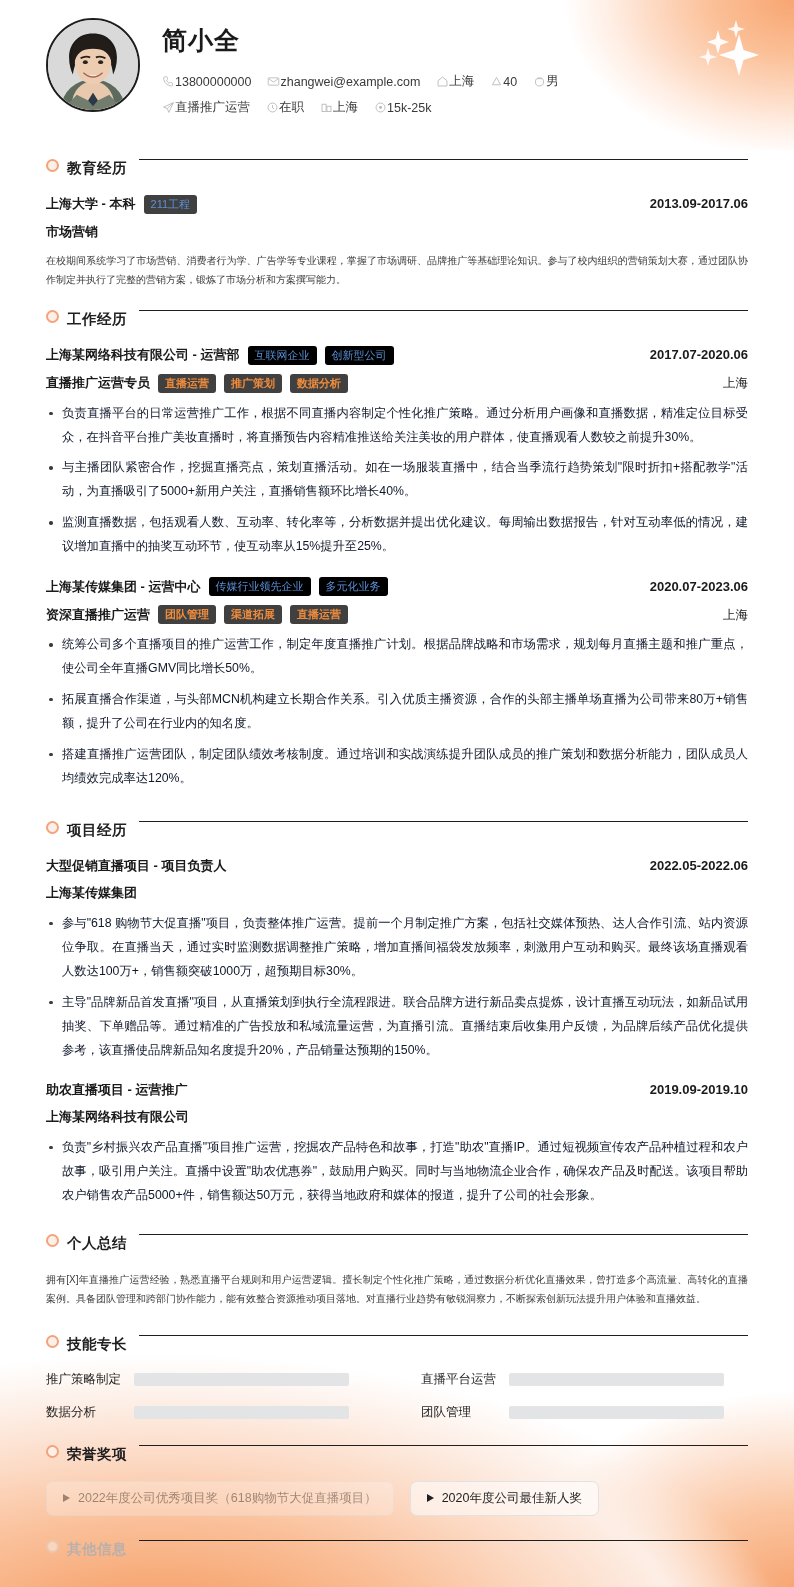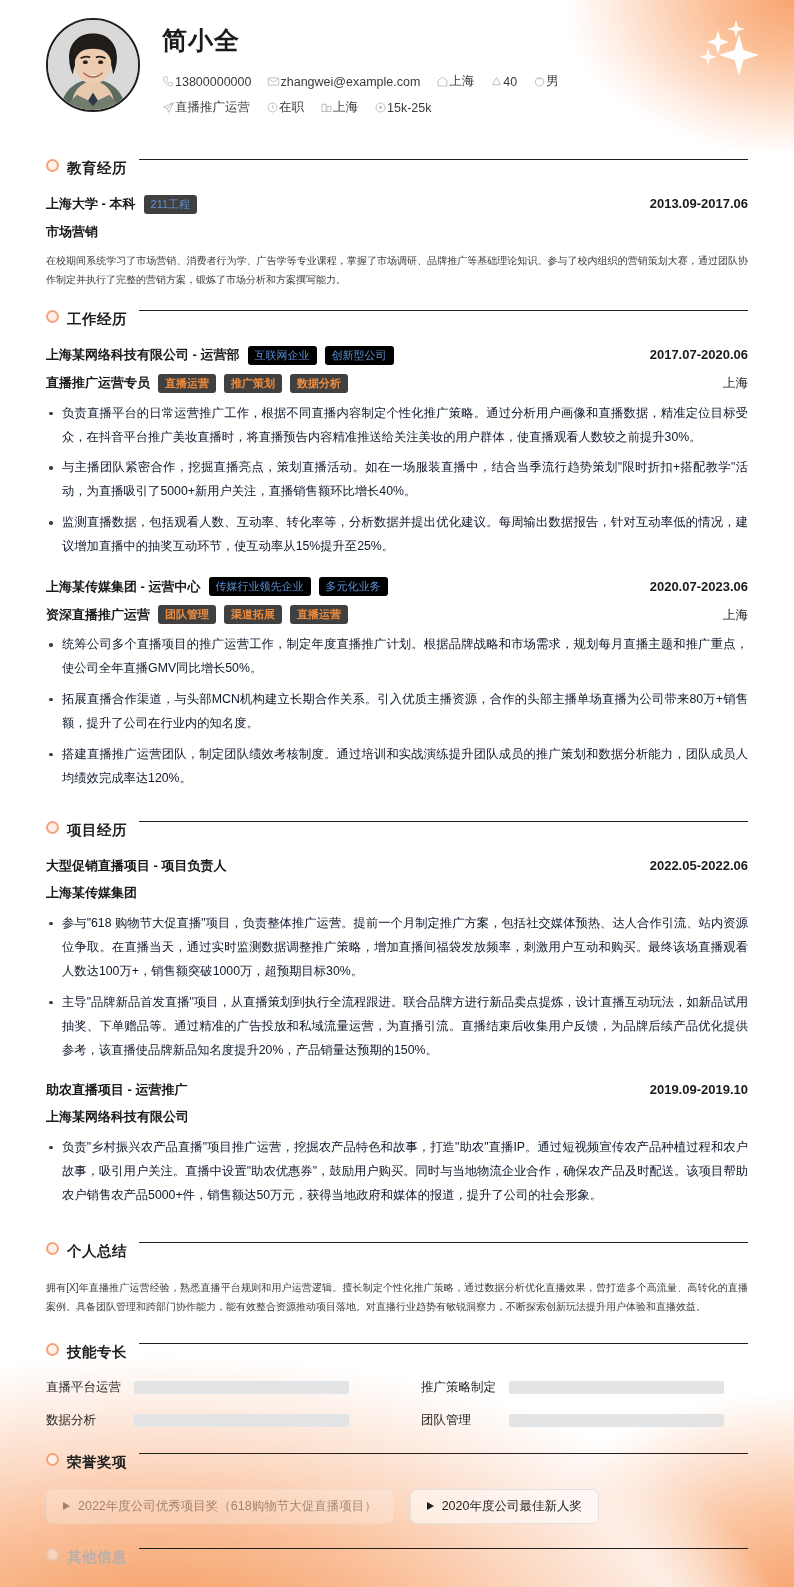--- a/index.html
+++ b/index.html
@@ -340,43 +340,43 @@
           <span class="org">助农直播项目 - 运营推广</span>
           <span class="date">2019.09-2019.10</span>
         </div>
         <div class="major">上海某网络科技有限公司</div>
         <ul class="bullets">
           <li>负责"乡村振兴农产品直播"项目推广运营，挖掘农产品特色和故事，打造"助农"直播IP。通过短视频宣传农产品种植过程和农户故事，吸引用户关注。直播中设置"助农优惠券"，鼓励用户购买。同时与当地物流企业合作，确保农产品及时配送。该项目帮助农户销售农产品5000+件，销售额达50万元，获得当地政府和媒体的报道，提升了公司的社会形象。</li>
         </ul>
       </div>
     </div>
 
-    <div class="section" style="margin-top:34px;">
+    <div class="section" style="margin-top:26px;">
       <div class="sec-head">
         <span class="sec-dot"></span>
         <span class="sec-title">个人总结</span>
         <span class="sec-line"></span>
       </div>
       <div class="para">拥有[X]年直播推广运营经验，熟悉直播平台规则和用户运营逻辑。擅长制定个性化推广策略，通过数据分析优化直播效果，曾打造多个高流量、高转化的直播案例。具备团队管理和跨部门协作能力，能有效整合资源推动项目落地。对直播行业趋势有敏锐洞察力，不断探索创新玩法提升用户体验和直播效益。</div>
     </div>
 
     <div class="section" style="margin-top:26px;">
       <div class="sec-head">
         <span class="sec-dot"></span>
         <span class="sec-title">技能专长</span>
         <span class="sec-line"></span>
       </div>
       <div class="skills-grid">
+        <div class="skill">
+          <span class="skill-name">推广策略制定</span>
+          <span class="skill-track"><span class="skill-fill" id="sk1" style="width: 88%;"></span></span>
+        </div>
         <div class="skill">
           <span class="skill-name">直播平台运营</span>
           <span class="skill-track"><span class="skill-fill" id="sk0" style="width: 80%;"></span></span>
-        </div>
-        <div class="skill">
-          <span class="skill-name">推广策略制定</span>
-          <span class="skill-track"><span class="skill-fill" id="sk1" style="width: 88%;"></span></span>
         </div>
         <div class="skill">
           <span class="skill-name">数据分析</span>
           <span class="skill-track"><span class="skill-fill" id="sk2" style="width: 83%;"></span></span>
         </div>
         <div class="skill">
           <span class="skill-name">团队管理</span>
           <span class="skill-track"><span class="skill-fill" id="sk3" style="width: 70%;"></span></span>
         </div>
       </div>

